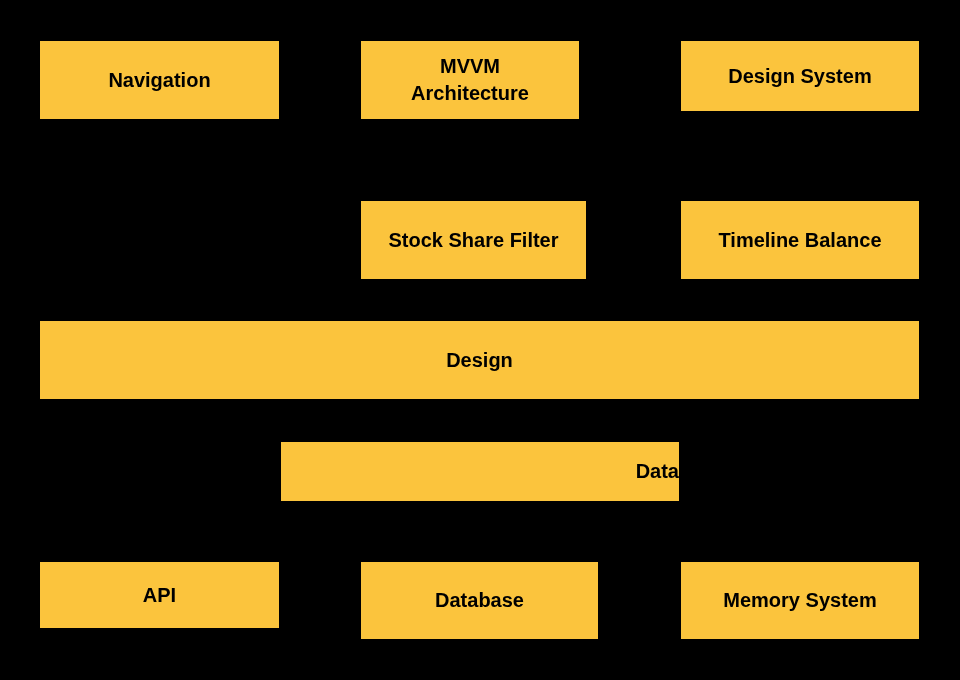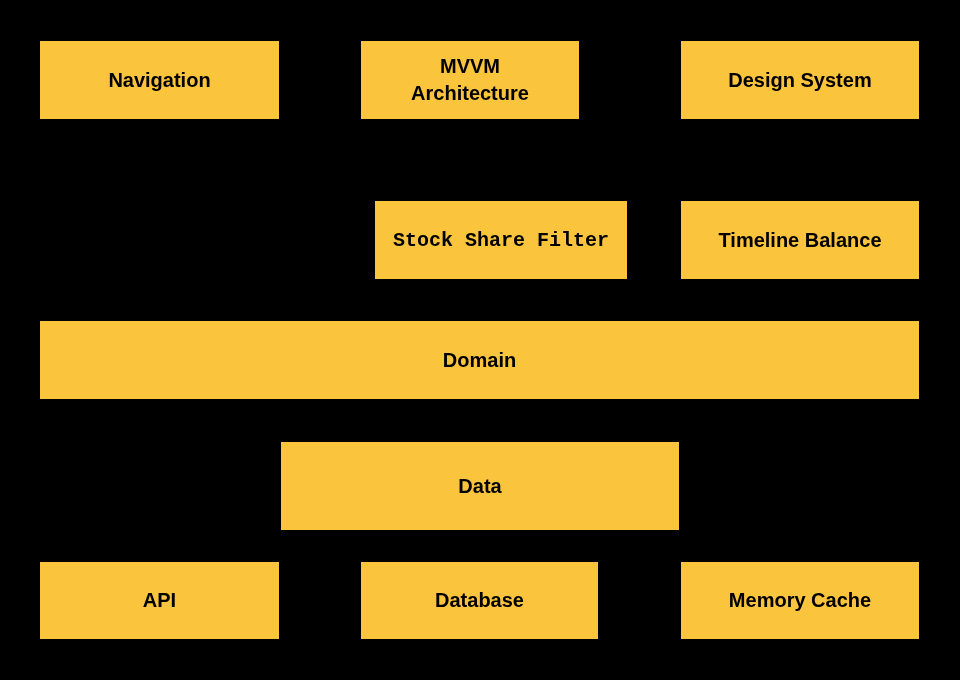--- a/index.html
+++ b/index.html
@@ -36,31 +36,31 @@
     font-weight: 700;
     font-size: 20px;
     line-height: 1.35;
   }
   .box .label {
     white-space: pre-line;
   }
   
   .pos-navigation   { left: 40px;  top: 41px;  width: 239px; height: 78px; }
   .pos-mvvm         { left: 361px; top: 41px;  width: 218px; height: 78px; }
-  .pos-design       { left: 681px; top: 41px;  width: 238px; height: 78px; text-align: center; }
+  .pos-design       { left: 681px; top: 41px;  width: 238px; height: 70px; text-align: center; }
   
   .pos-stock-share  { left: 40px;  top: 201px; width: 239px; height: 78px; }
-  .pos-stock-filter { left: 375px; top: 201px; width: 252px; height: 78px; font-family: Liberation Mono, monospace; }
+  .pos-stock-filter { left: 361px; top: 201px; width: 225px; height: 78px; }
   .pos-timeline     { left: 681px; top: 201px; width: 238px; height: 78px; }
   
   .pos-domain       { left: 40px;  top: 321px; width: 879px; height: 78px; }
   
-  .pos-data         { left: 281px; top: 442px; width: 398px; height: 88px; }
+  .pos-data         { left: 281px; top: 442px; width: 398px; height: 59px; justify-content: flex-end; }
   
-  .pos-api          { left: 40px;  top: 562px; width: 239px; height: 77px; }
+  .pos-api          { left: 40px;  top: 562px; width: 239px; height: 66px; }
   .pos-database     { left: 361px; top: 562px; width: 237px; height: 77px; justify-content: center; }
   .pos-memory       { left: 681px; top: 562px; width: 238px; height: 77px; }
 </style>
 </head>
 <body>
 
 <div class="canvas">
 
   <div class="box pos-navigation">
     <span class="label">Navigation</span>
@@ -74,30 +74,30 @@
   </div>
 
   <div class="box pos-stock-filter">
     <span class="label">Stock Share Filter</span>
   </div>
   <div class="box pos-timeline">
     <span class="label">Timeline Balance</span>
   </div>
 
   <div class="box pos-domain">
-    <span class="label">Domain</span>
+    <span class="label">Design</span>
   </div>
 
   <div class="box pos-data">
     <span class="label">Data</span>
   </div>
 
   <div class="box pos-api">
     <span class="label">API</span>
   </div>
   <div class="box pos-database">
     <span class="label">Database</span>
   </div>
   <div class="box pos-memory">
-    <span class="label">Memory Cache</span>
+    <span class="label">Memory System</span>
   </div>
 
 </div>
 
 </body></html>

